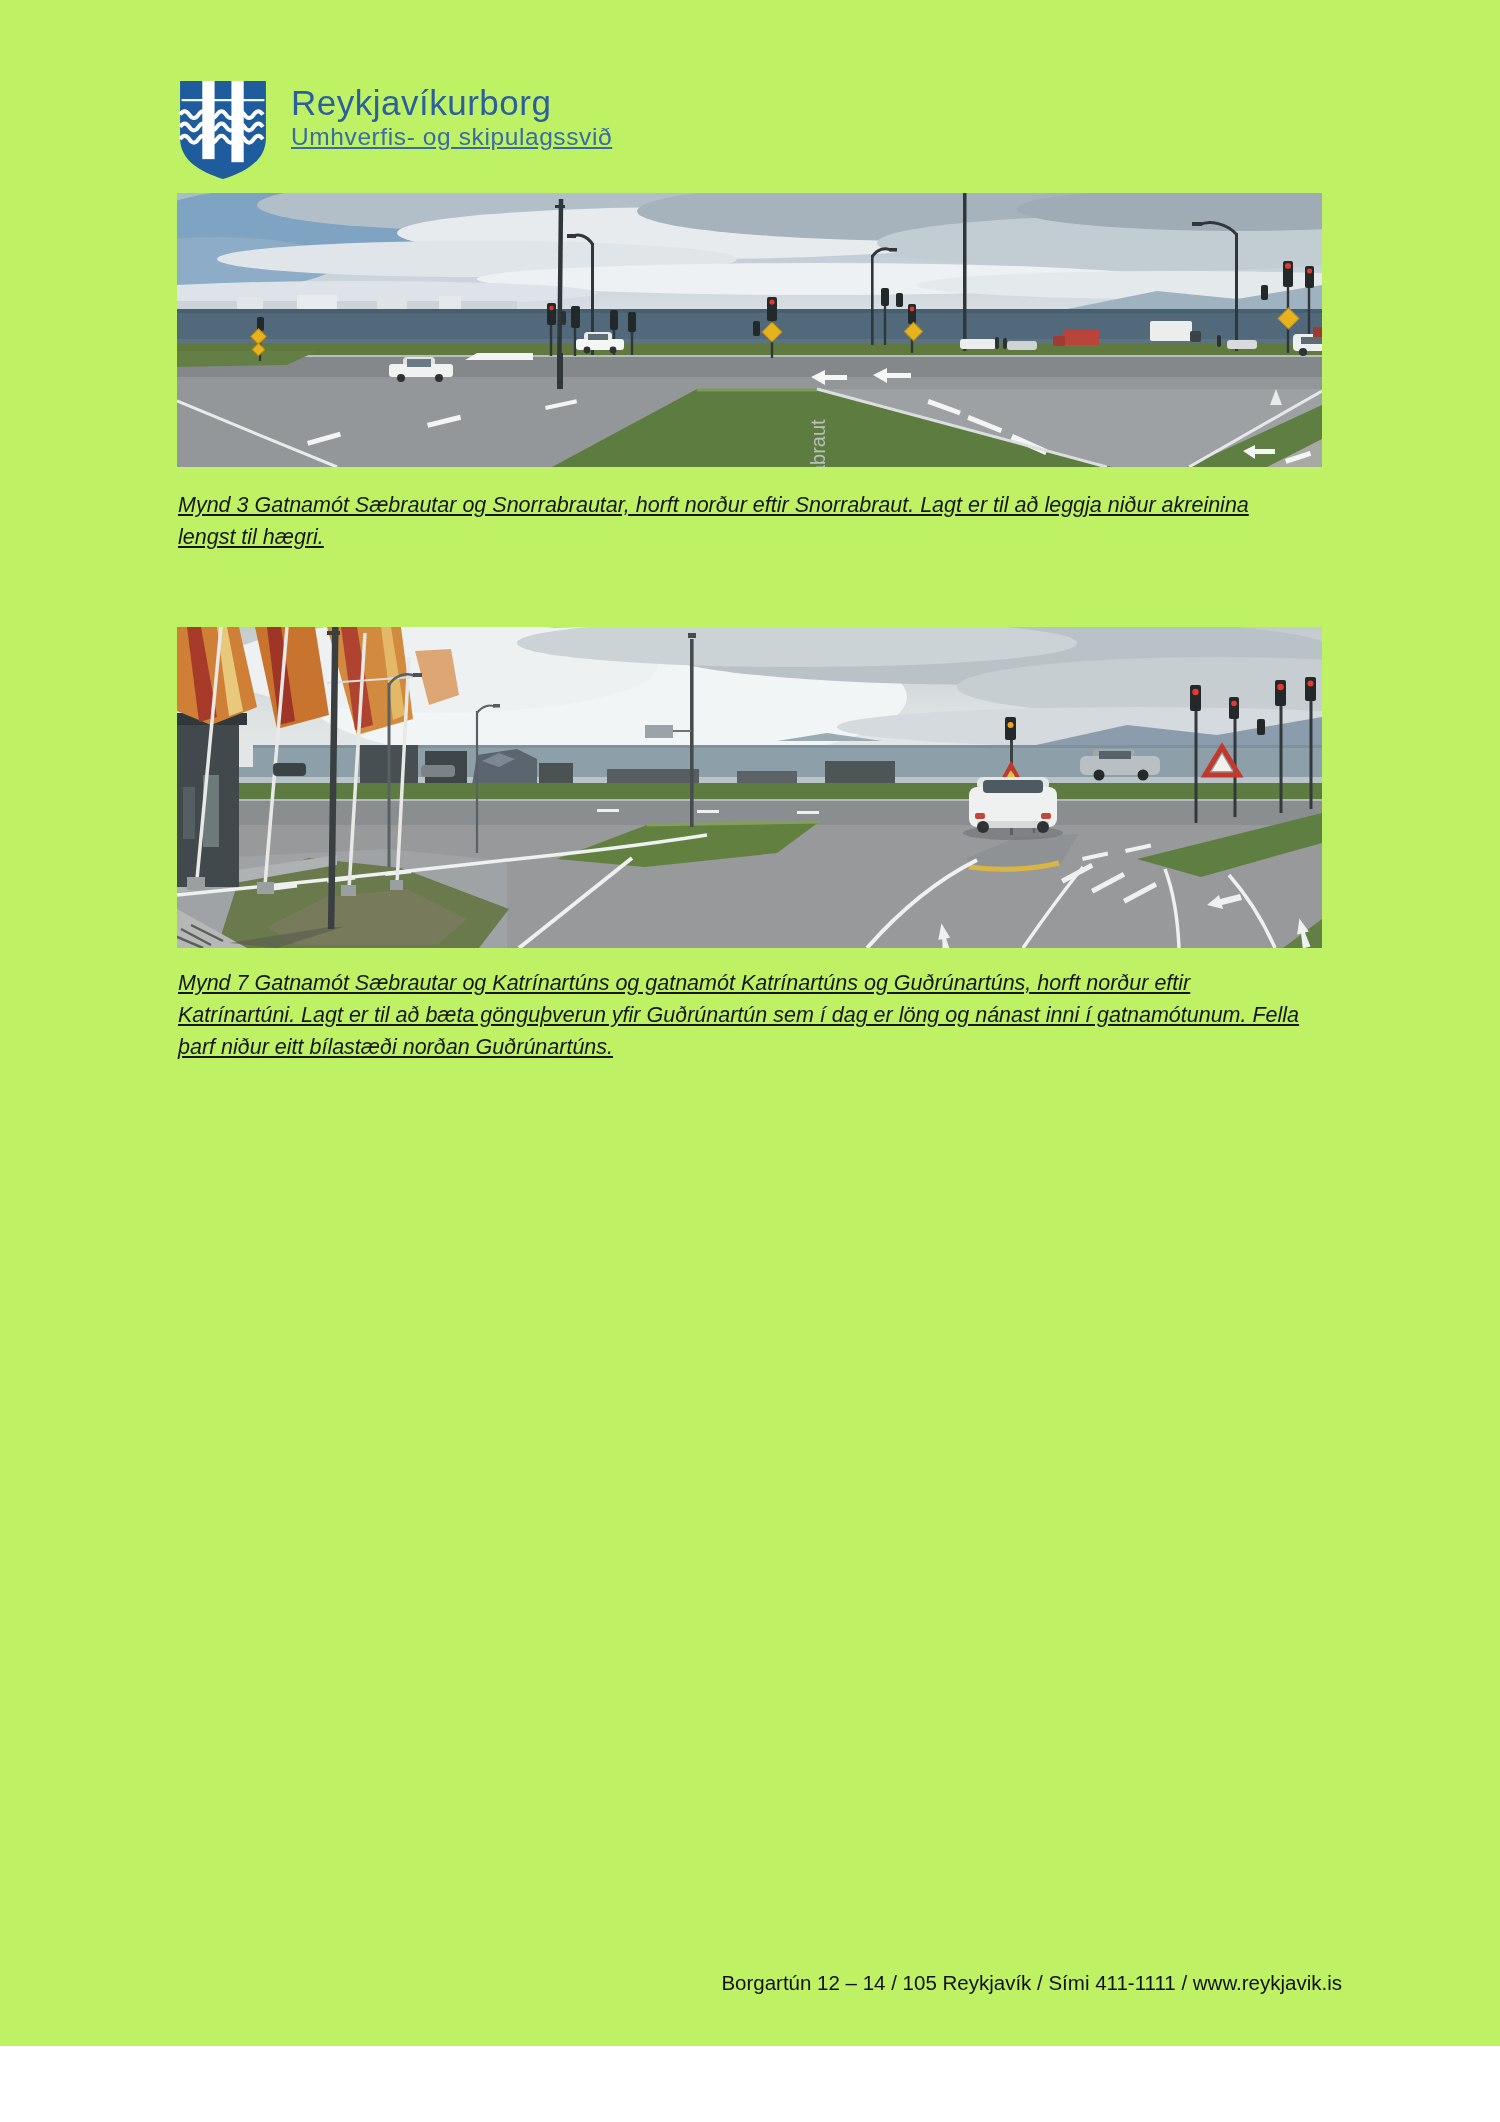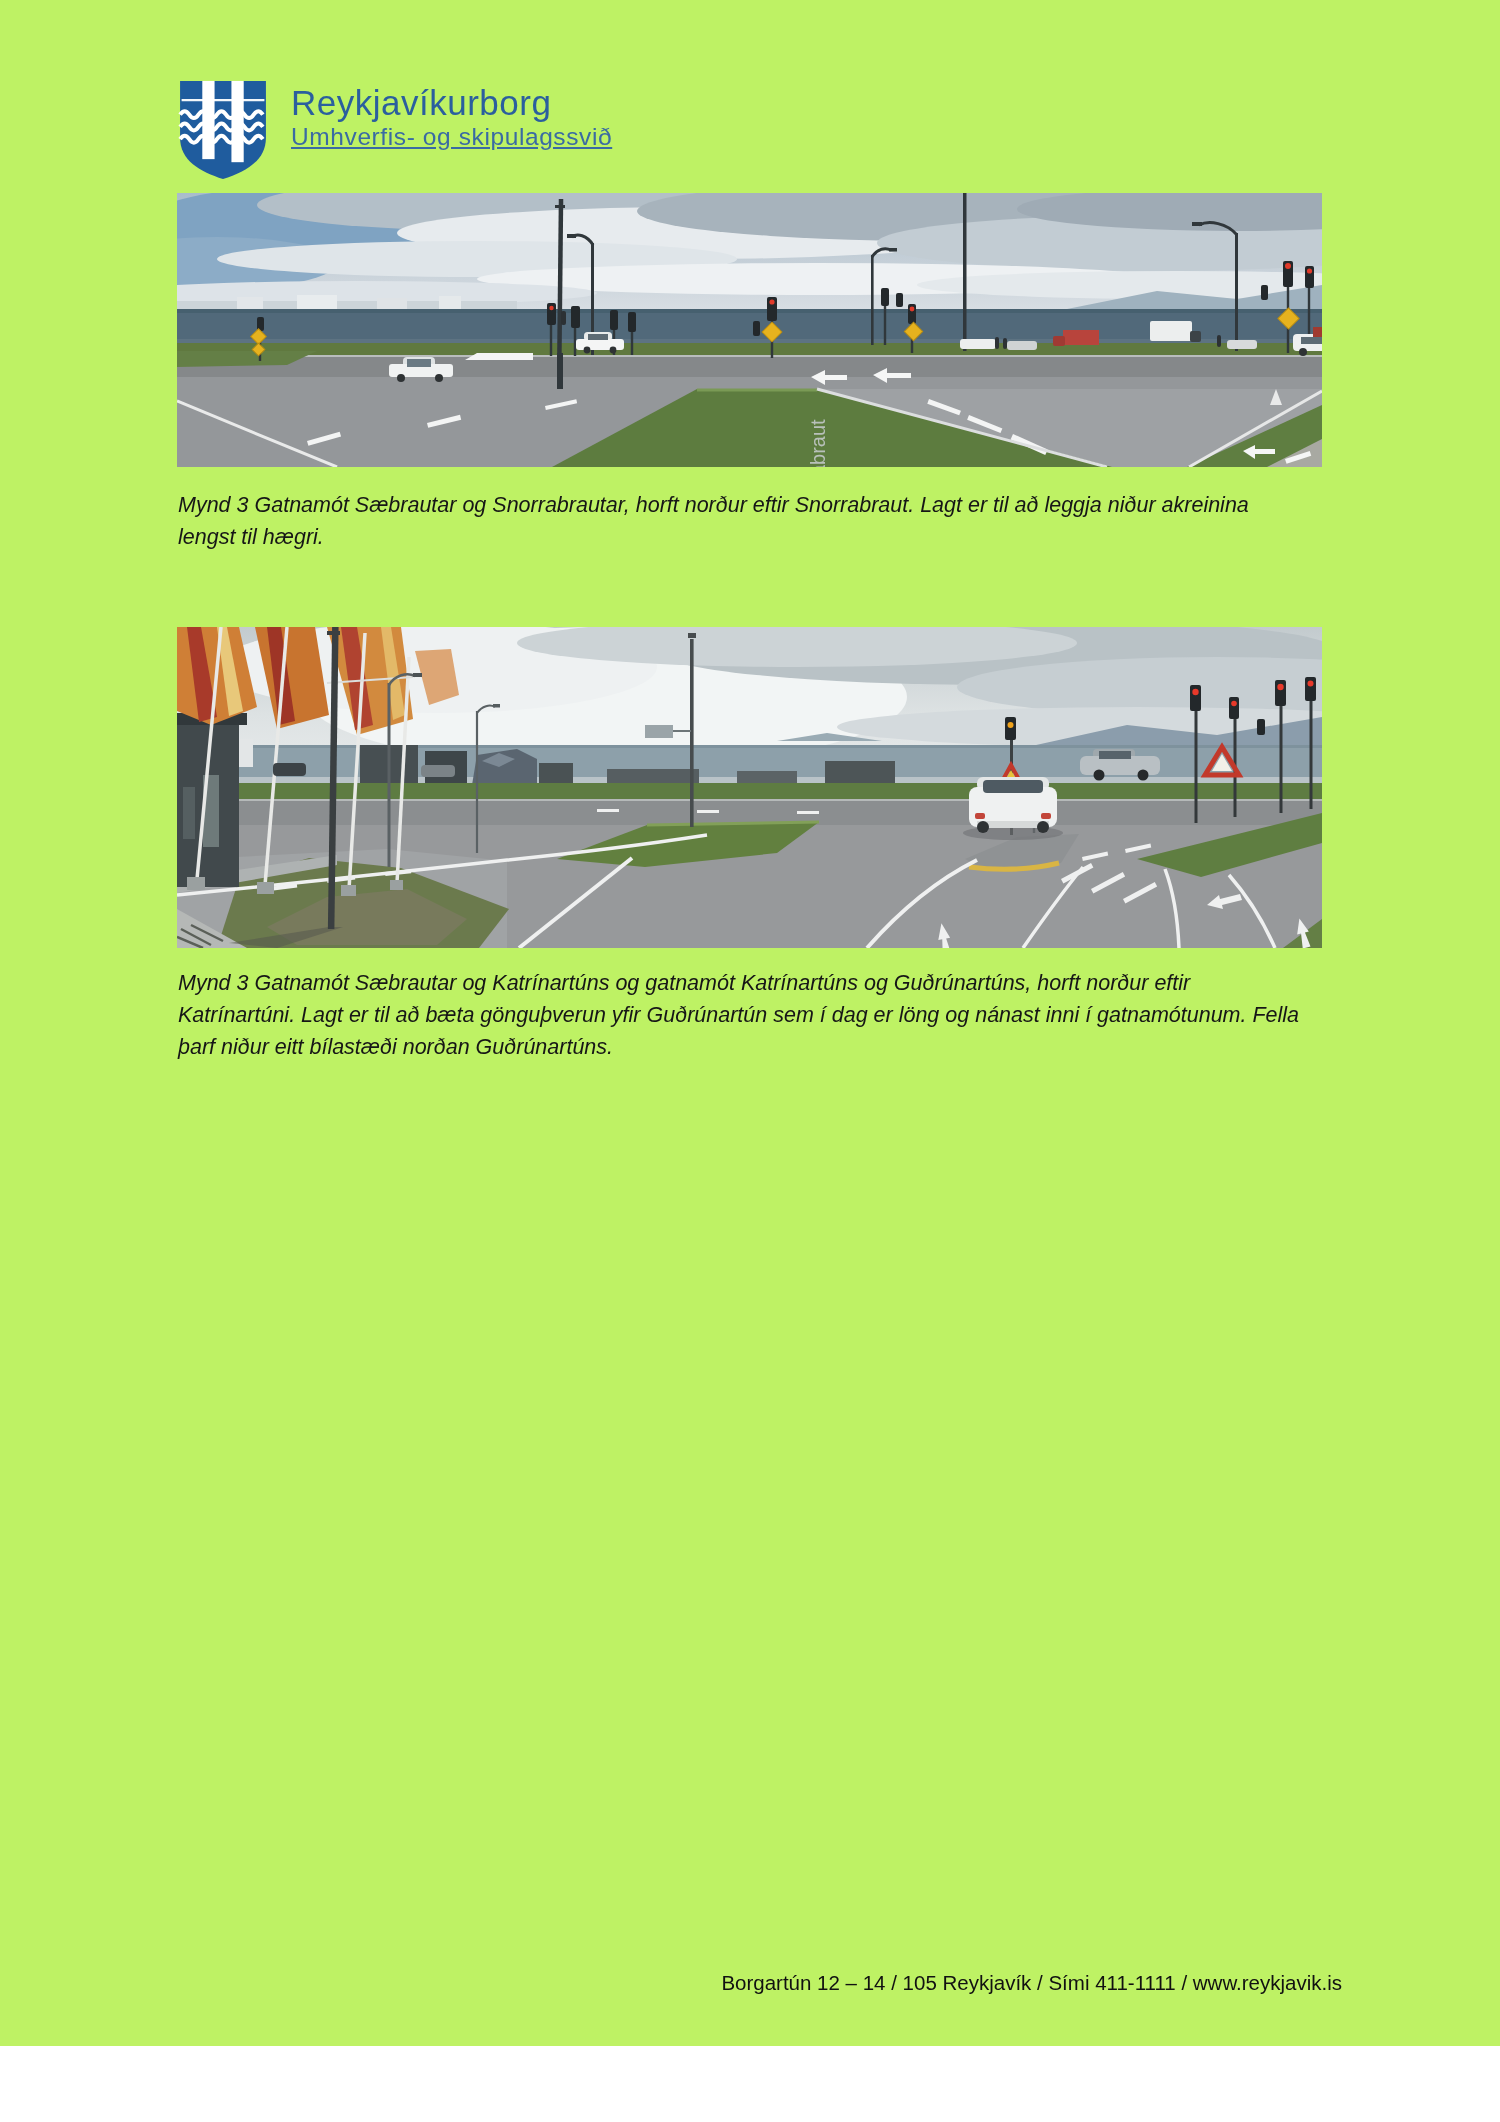--- a/index.html
+++ b/index.html
@@ -14,21 +14,21 @@
   .logo-dept{font-size:24.5px;line-height:28px;color:#3a6ba3;letter-spacing:.6px;margin-top:1px;text-decoration:underline;}
 
   
   .photo{position:absolute;left:177px;width:1145px;overflow:hidden;background:#c9d2d9;}
   .photo svg{display:block;}
   #photo1{top:193px;height:274px;}
   #photo2{top:627px;height:321px;}
 
   
   .caption{position:absolute;left:178px;width:1128px;margin:0;
-           font-style:italic;font-size:21.5px;line-height:32px;color:#161616;}
+           font-style:italic;font-size:21.5px;line-height:32px;color:#161616;text-decoration:underline;}
   #caption1{top:489px;}
   #caption2{top:967px;}
 
   
   .footer{position:absolute;right:158px;top:1971px;font-size:20.5px;color:#111;}
 </style>
 </head>
 <body>
 
 <div class="page">
@@ -407,17 +407,17 @@
         <rect x="806" y="153" width="60" height="13" rx="4" fill="#4e5a62"></rect>
         <rect x="798" y="186" width="10" height="6" rx="2" fill="#c2463a"></rect>
         <rect x="864" y="186" width="10" height="6" rx="2" fill="#c2463a"></rect>
         <rect x="800" y="194" width="72" height="7" fill="#d6d9d9"></rect>
         <circle cx="806" cy="200" r="6" fill="#2f3335"></circle>
           <circle cx="866" cy="200" r="6" fill="#2f3335"></circle>
       </g>
     </svg>
   </figure>
 
-  <figcaption class="caption" id="caption2">Mynd 3 Gatnamót Sæbrautar og Katrínartúns og gatnamót Katrínartúns og Guðrúnartúns, horft norður eftir Katrínartúni. Lagt er til að bæta gönguþverun yfir Guðrúnartún sem í dag er löng og nánast inni í gatnamótunum. Fella þarf niður eitt bílastæði norðan Guðrúnartúns.</figcaption>
+  <figcaption class="caption" id="caption2">Mynd 7 Gatnamót Sæbrautar og Katrínartúns og gatnamót Katrínartúns og Guðrúnartúns, horft norður eftir Katrínartúni. Lagt er til að bæta gönguþverun yfir Guðrúnartún sem í dag er löng og nánast inni í gatnamótunum. Fella þarf niður eitt bílastæði norðan Guðrúnartúns.</figcaption>
 
   <footer class="footer">Borgartún 12 – 14 / 105 Reykjavík / Sími 411-1111 / www.reykjavik.is</footer>
 
 </div>
 
 </body></html>

